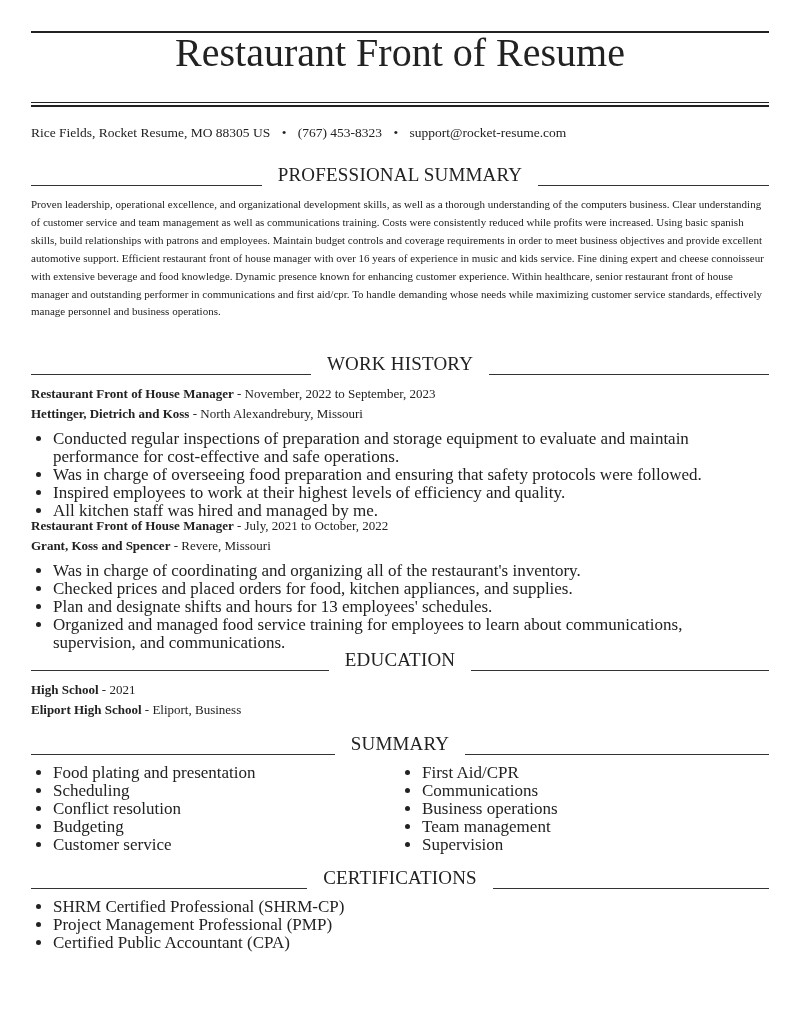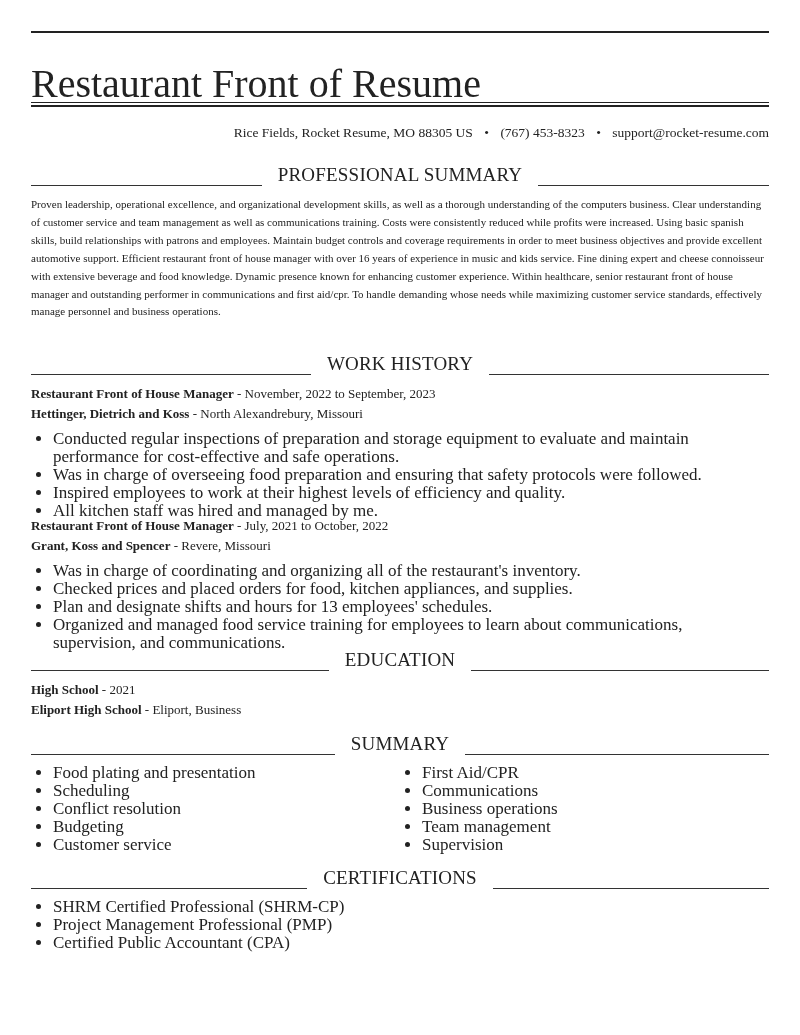--- a/index.html
+++ b/index.html
@@ -7,28 +7,28 @@
       width: 800px;
       height: 1035px;
       overflow: hidden;
       font-family: "Liberation Serif", "DejaVu Serif", serif;
       color: #222222;
       position: relative;
     }
     .page { position: absolute; left: 31px; right: 31px; top: 0; }
     .rule-top { position: absolute; left: 0; right: 0; top: 31px; height: 2px; background: #222; }
     .title {
-      position: absolute; left: 0; right: 0; top: 60px;
-      font-size: 40px; line-height: 48px; color: #222;
+      position: absolute; left: 0; right: 0; top: 29px;
+      text-align: center; font-size: 40px; line-height: 48px; color: #222;
     }
     .rule-d1 { position: absolute; left: 0; right: 0; top: 102px; height: 1px; background: #222; }
     .rule-d2 { position: absolute; left: 0; right: 0; top: 105px; height: 2px; background: #222; }
     .contact {
       position: absolute; left: 0; right: 0; top: 124px;
-      text-align: right; font-size: 13.5px; line-height: 18px;
+      text-align: left; font-size: 13.5px; line-height: 18px;
     }
     .contact .sep { margin: 0 8px; }
     .section-head {
       position: absolute; left: 0; right: 0; height: 24px;
       display: flex; align-items: flex-end;
     }
     .section-head .line { flex: 1; height: 1px; background: #333; }
     .section-head .label {
       font-size: 19px; padding: 0 16px; letter-spacing: 0.2px; white-space: nowrap; color: #222;
     }

